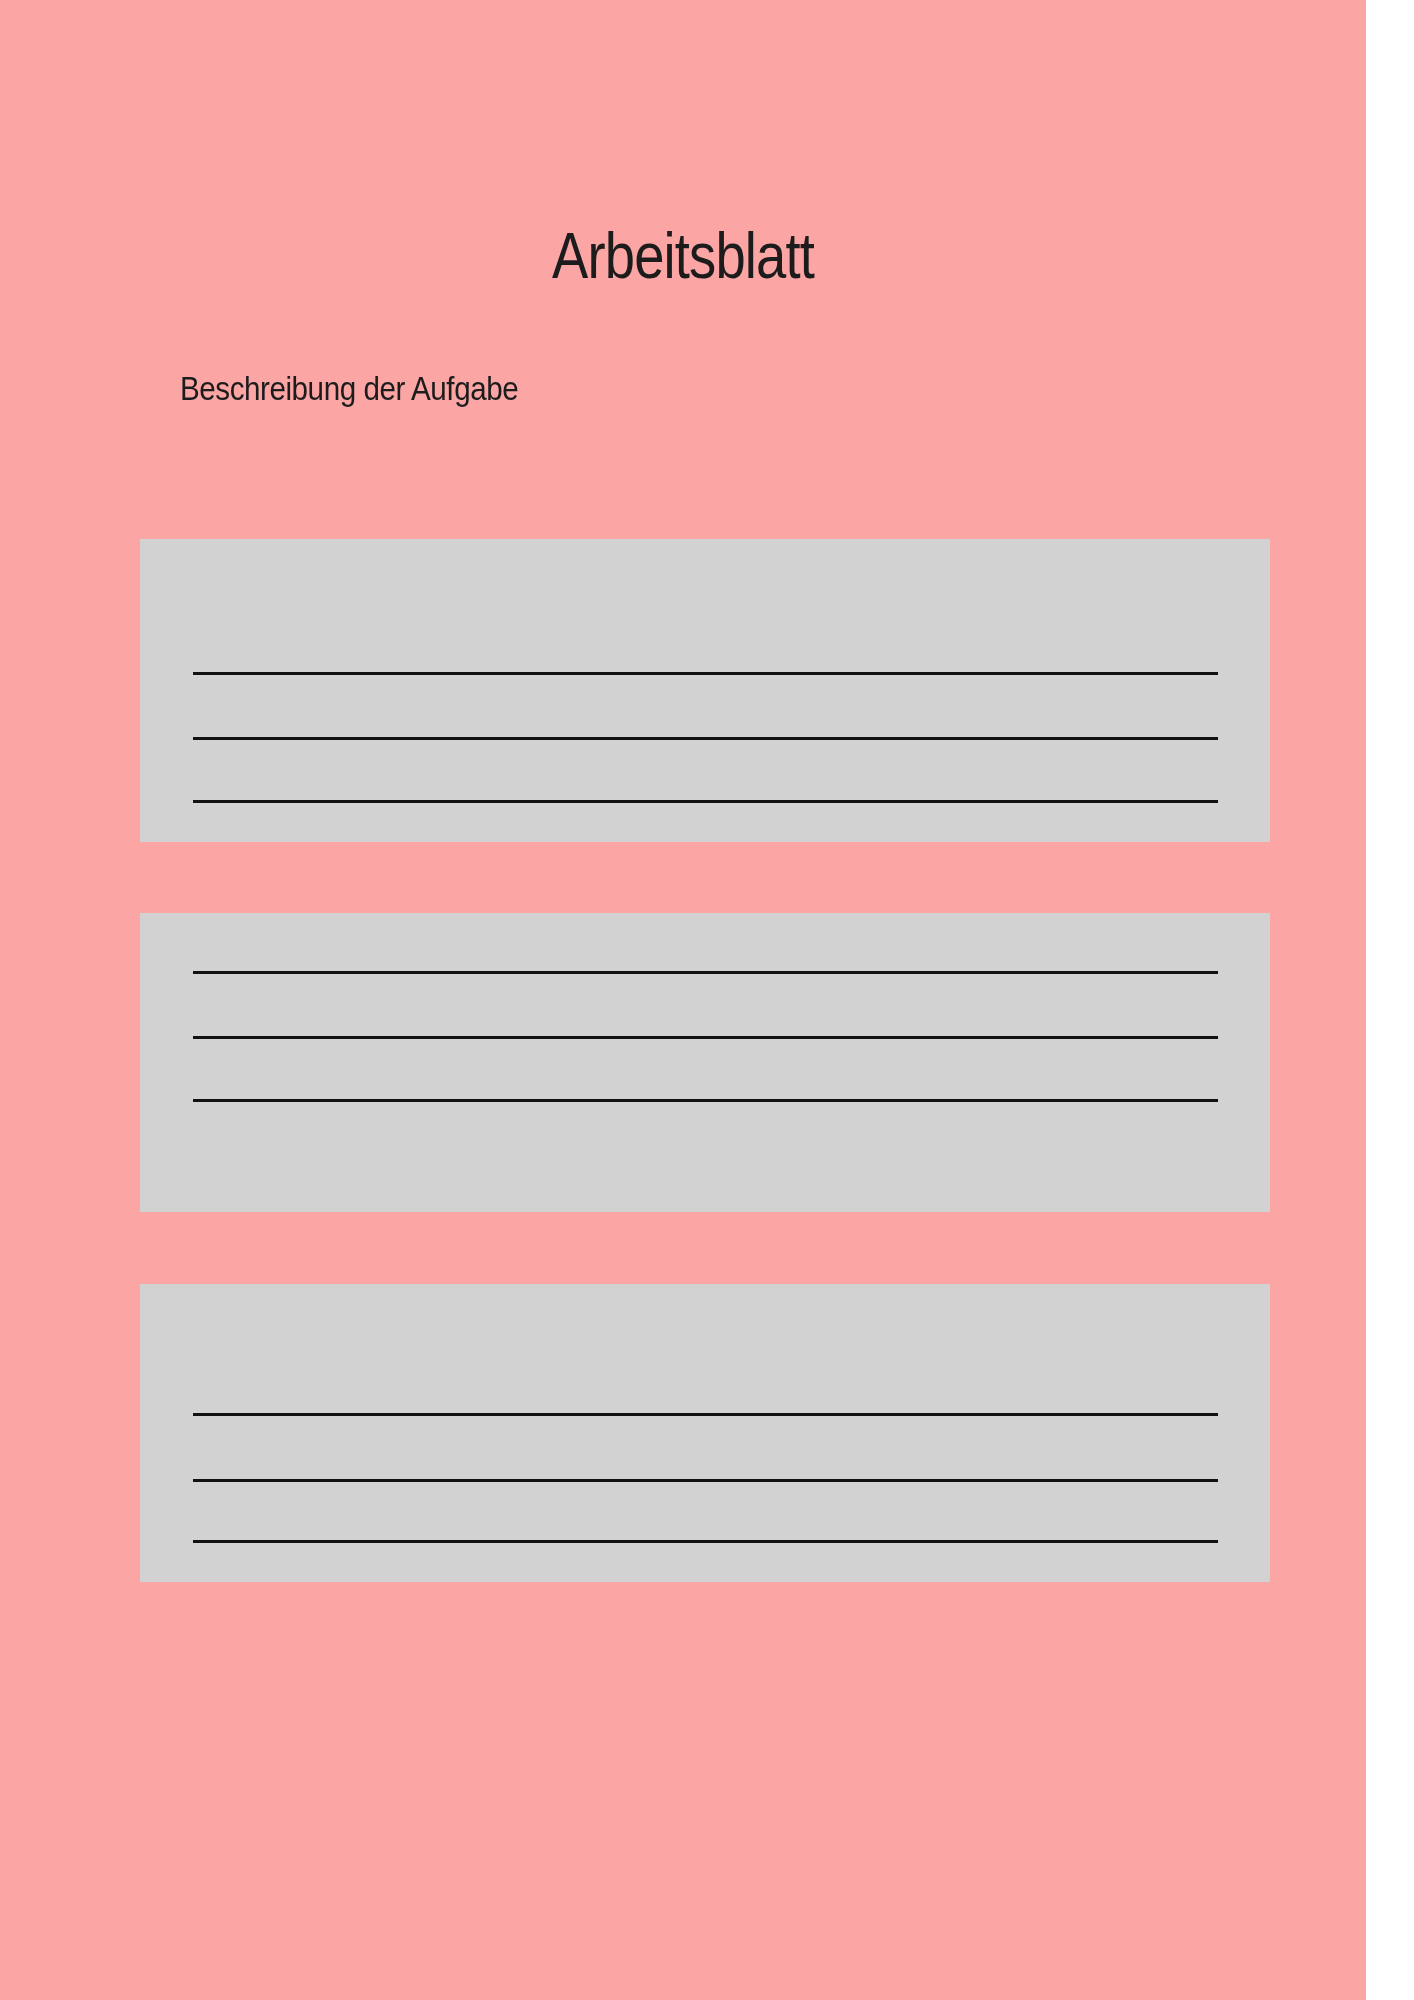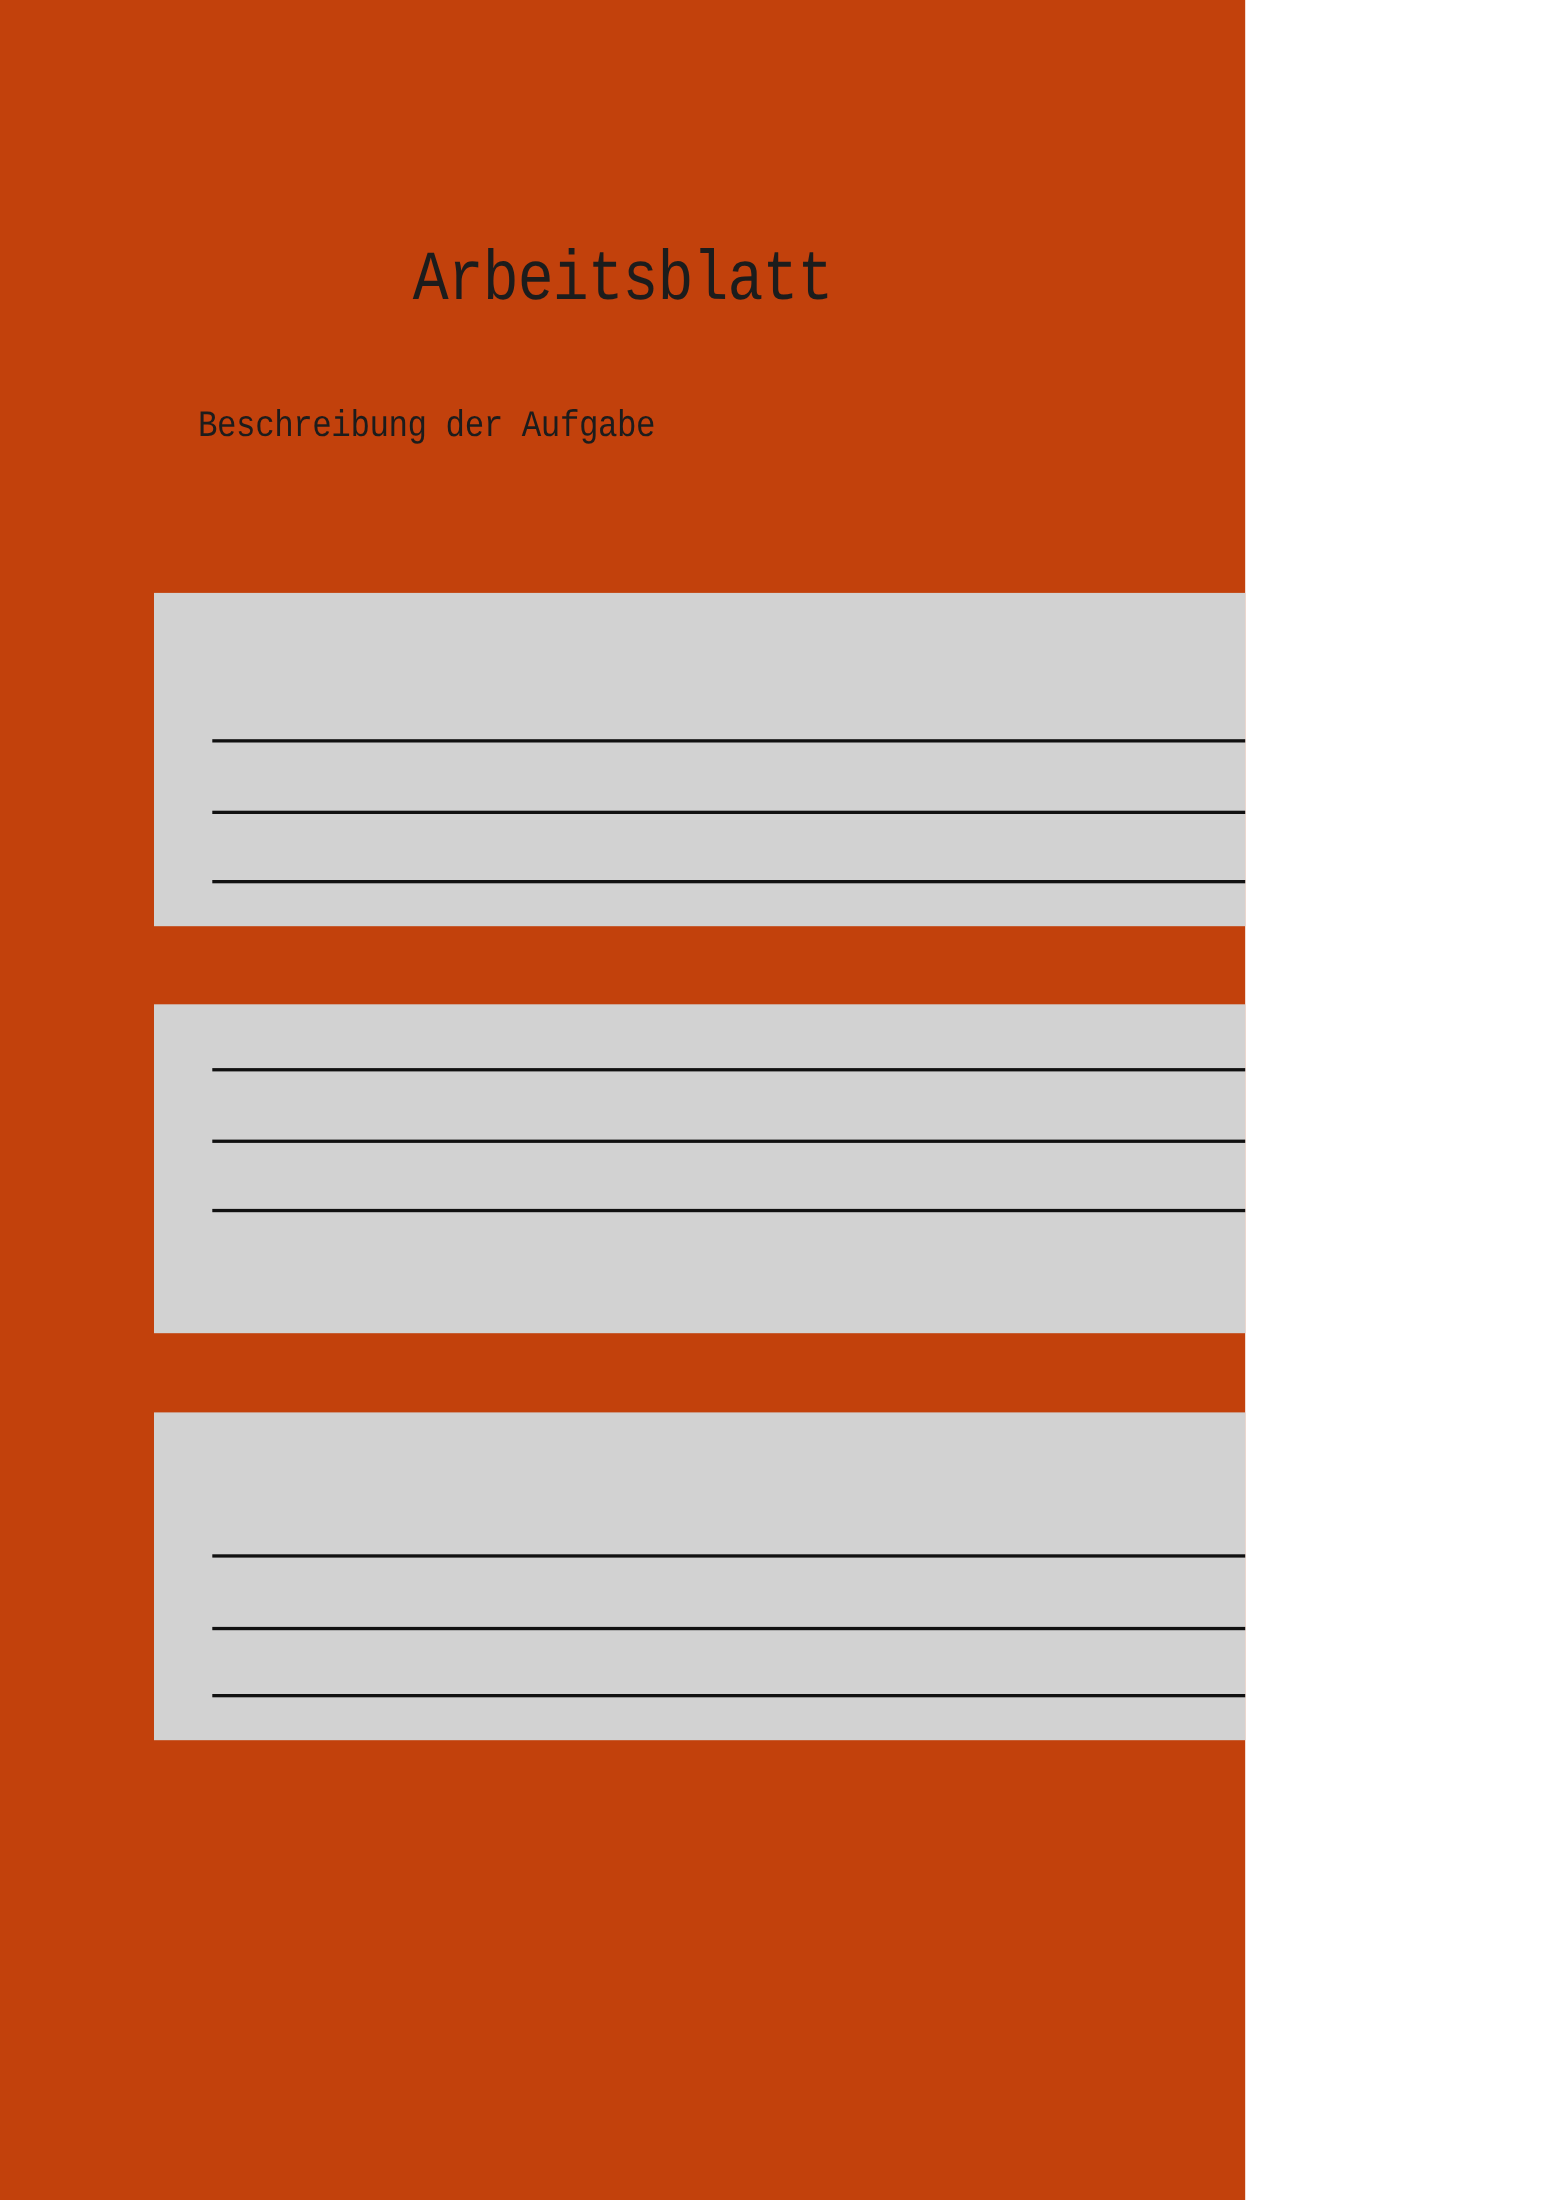--- a/index.html
+++ b/index.html
@@ -3,25 +3,25 @@
 <meta charset="utf-8">
 <style>
   * { margin: 0; padding: 0; box-sizing: border-box; }
 
   html, body {
     background: #ffffff;
   }
 
   .page {
     position: relative;
-    width: 1132px;
+    width: 1366px;
     height: 2000px;
-    background: #c2410c;
+    background: #fca5a5;
     overflow: hidden;
-    font-family: Liberation Mono, monospace;
+    font-family: Liberation Sans, sans-serif;
     color: #1c1c1c;
   }
 
   
   .doc-title {
     position: absolute;
     top: 224px;
     left: 0;
     width: 100%;
     text-align: center;

